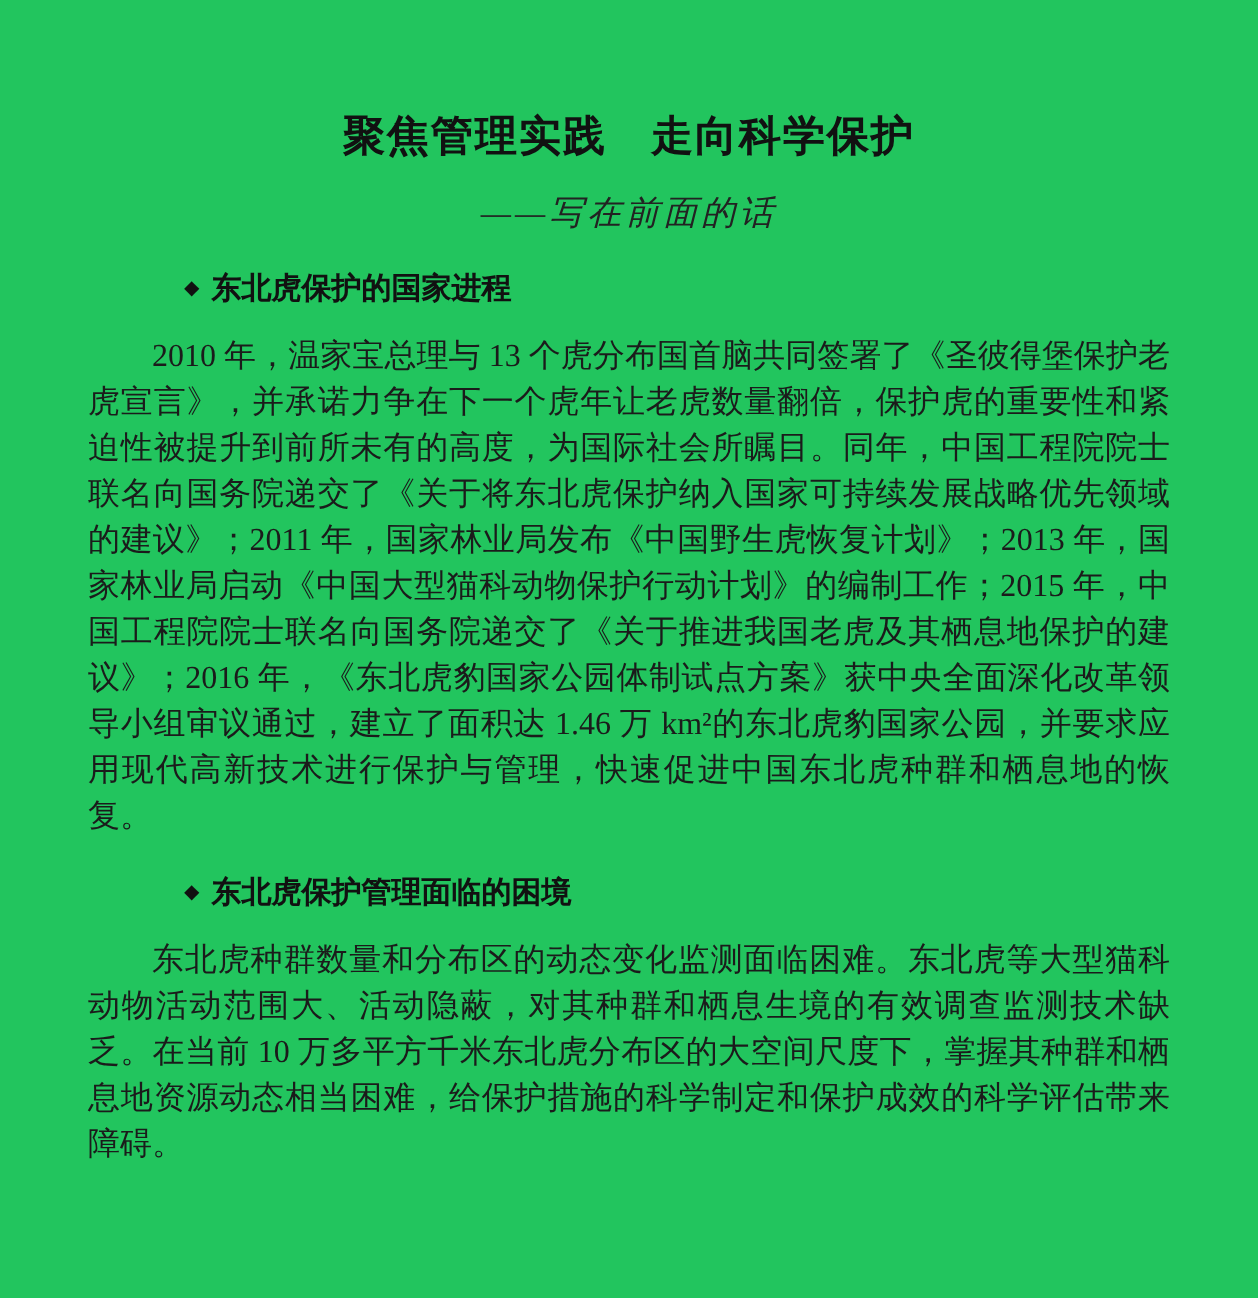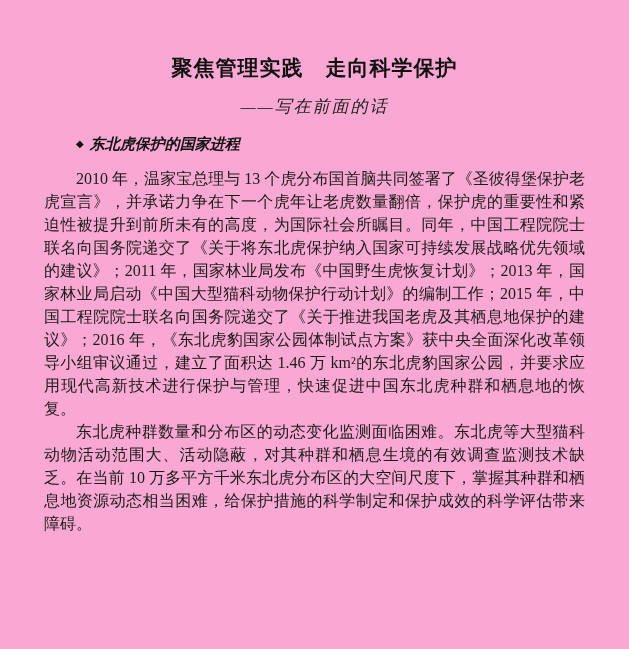--- a/index.html
+++ b/index.html
@@ -12,21 +12,21 @@
     height: 649px;
     overflow: hidden;
     font-family: "Liberation Serif", "DejaVu Serif", serif;
     color: #1b1b1b;
   }
   .page {
     box-sizing: border-box;
     width: 629px;
     height: 649px;
     padding: 38px 44px 0 44px;
-    background: #f9a8d4;
+    background: #22c55e;
   }
   .doc-title {
     margin: 16px 0 0 0;
     text-align: center;
     font-family: "Liberation Sans", "DejaVu Sans", sans-serif;
     font-weight: bold;
     font-size: 21px;
     letter-spacing: 1px;
     color: #111111;
   }
@@ -43,26 +43,25 @@
     font-size: 16px;
     line-height: 23px;
     text-align: justify;
     text-indent: 2em;
     color: #1b1b1b;
   }
   .intro-para {
     margin-top: 36px;
   }
   .section-heading {
-    margin: 17px 0 13px 32px;
+    margin: 17px 0 13px 48px;
     font-family: "Liberation Sans", "DejaVu Sans", sans-serif;
     font-weight: bold;
     font-size: 15px;
     color: #111111;
-    font-style: italic;
   }
   .diamond-bullet {
     display: inline-block;
     font-size: 10px;
     vertical-align: 2px;
     margin-right: 6px;
     color: #111111;
   }
 </style>
 </head>
@@ -76,16 +75,19 @@
 
 
   <div>
     <div class="section-heading">
       <span class="diamond-bullet">◆</span><span>东北虎保护的国家进程</span>
     </div>
     <p class="body-para">2010 年，温家宝总理与 13 个虎分布国首脑共同签署了《圣彼得堡保护老虎宣言》，并承诺力争在下一个虎年让老虎数量翻倍，保护虎的重要性和紧迫性被提升到前所未有的高度，为国际社会所瞩目。同年，中国工程院院士联名向国务院递交了《关于将东北虎保护纳入国家可持续发展战略优先领域的建议》；2011 年，国家林业局发布《中国野生虎恢复计划》；2013 年，国家林业局启动《中国大型猫科动物保护行动计划》的编制工作；2015 年，中国工程院院士联名向国务院递交了《关于推进我国老虎及其栖息地保护的建议》；2016 年，《东北虎豹国家公园体制试点方案》获中央全面深化改革领导小组审议通过，建立了面积达 1.46 万 km²的东北虎豹国家公园，并要求应用现代高新技术进行保护与管理，快速促进中国东北虎种群和栖息地的恢复。</p>
   </div>
 
   <div>
+    <div class="section-heading">
+      <span class="diamond-bullet">◆</span><span>东北虎保护管理面临的困境</span>
+    </div>
     <p class="body-para">东北虎种群数量和分布区的动态变化监测面临困难。东北虎等大型猫科动物活动范围大、活动隐蔽，对其种群和栖息生境的有效调查监测技术缺乏。在当前 10 万多平方千米东北虎分布区的大空间尺度下，掌握其种群和栖息地资源动态相当困难，给保护措施的科学制定和保护成效的科学评估带来障碍。</p>
   </div>
 
 </div>
 
 </body></html>

